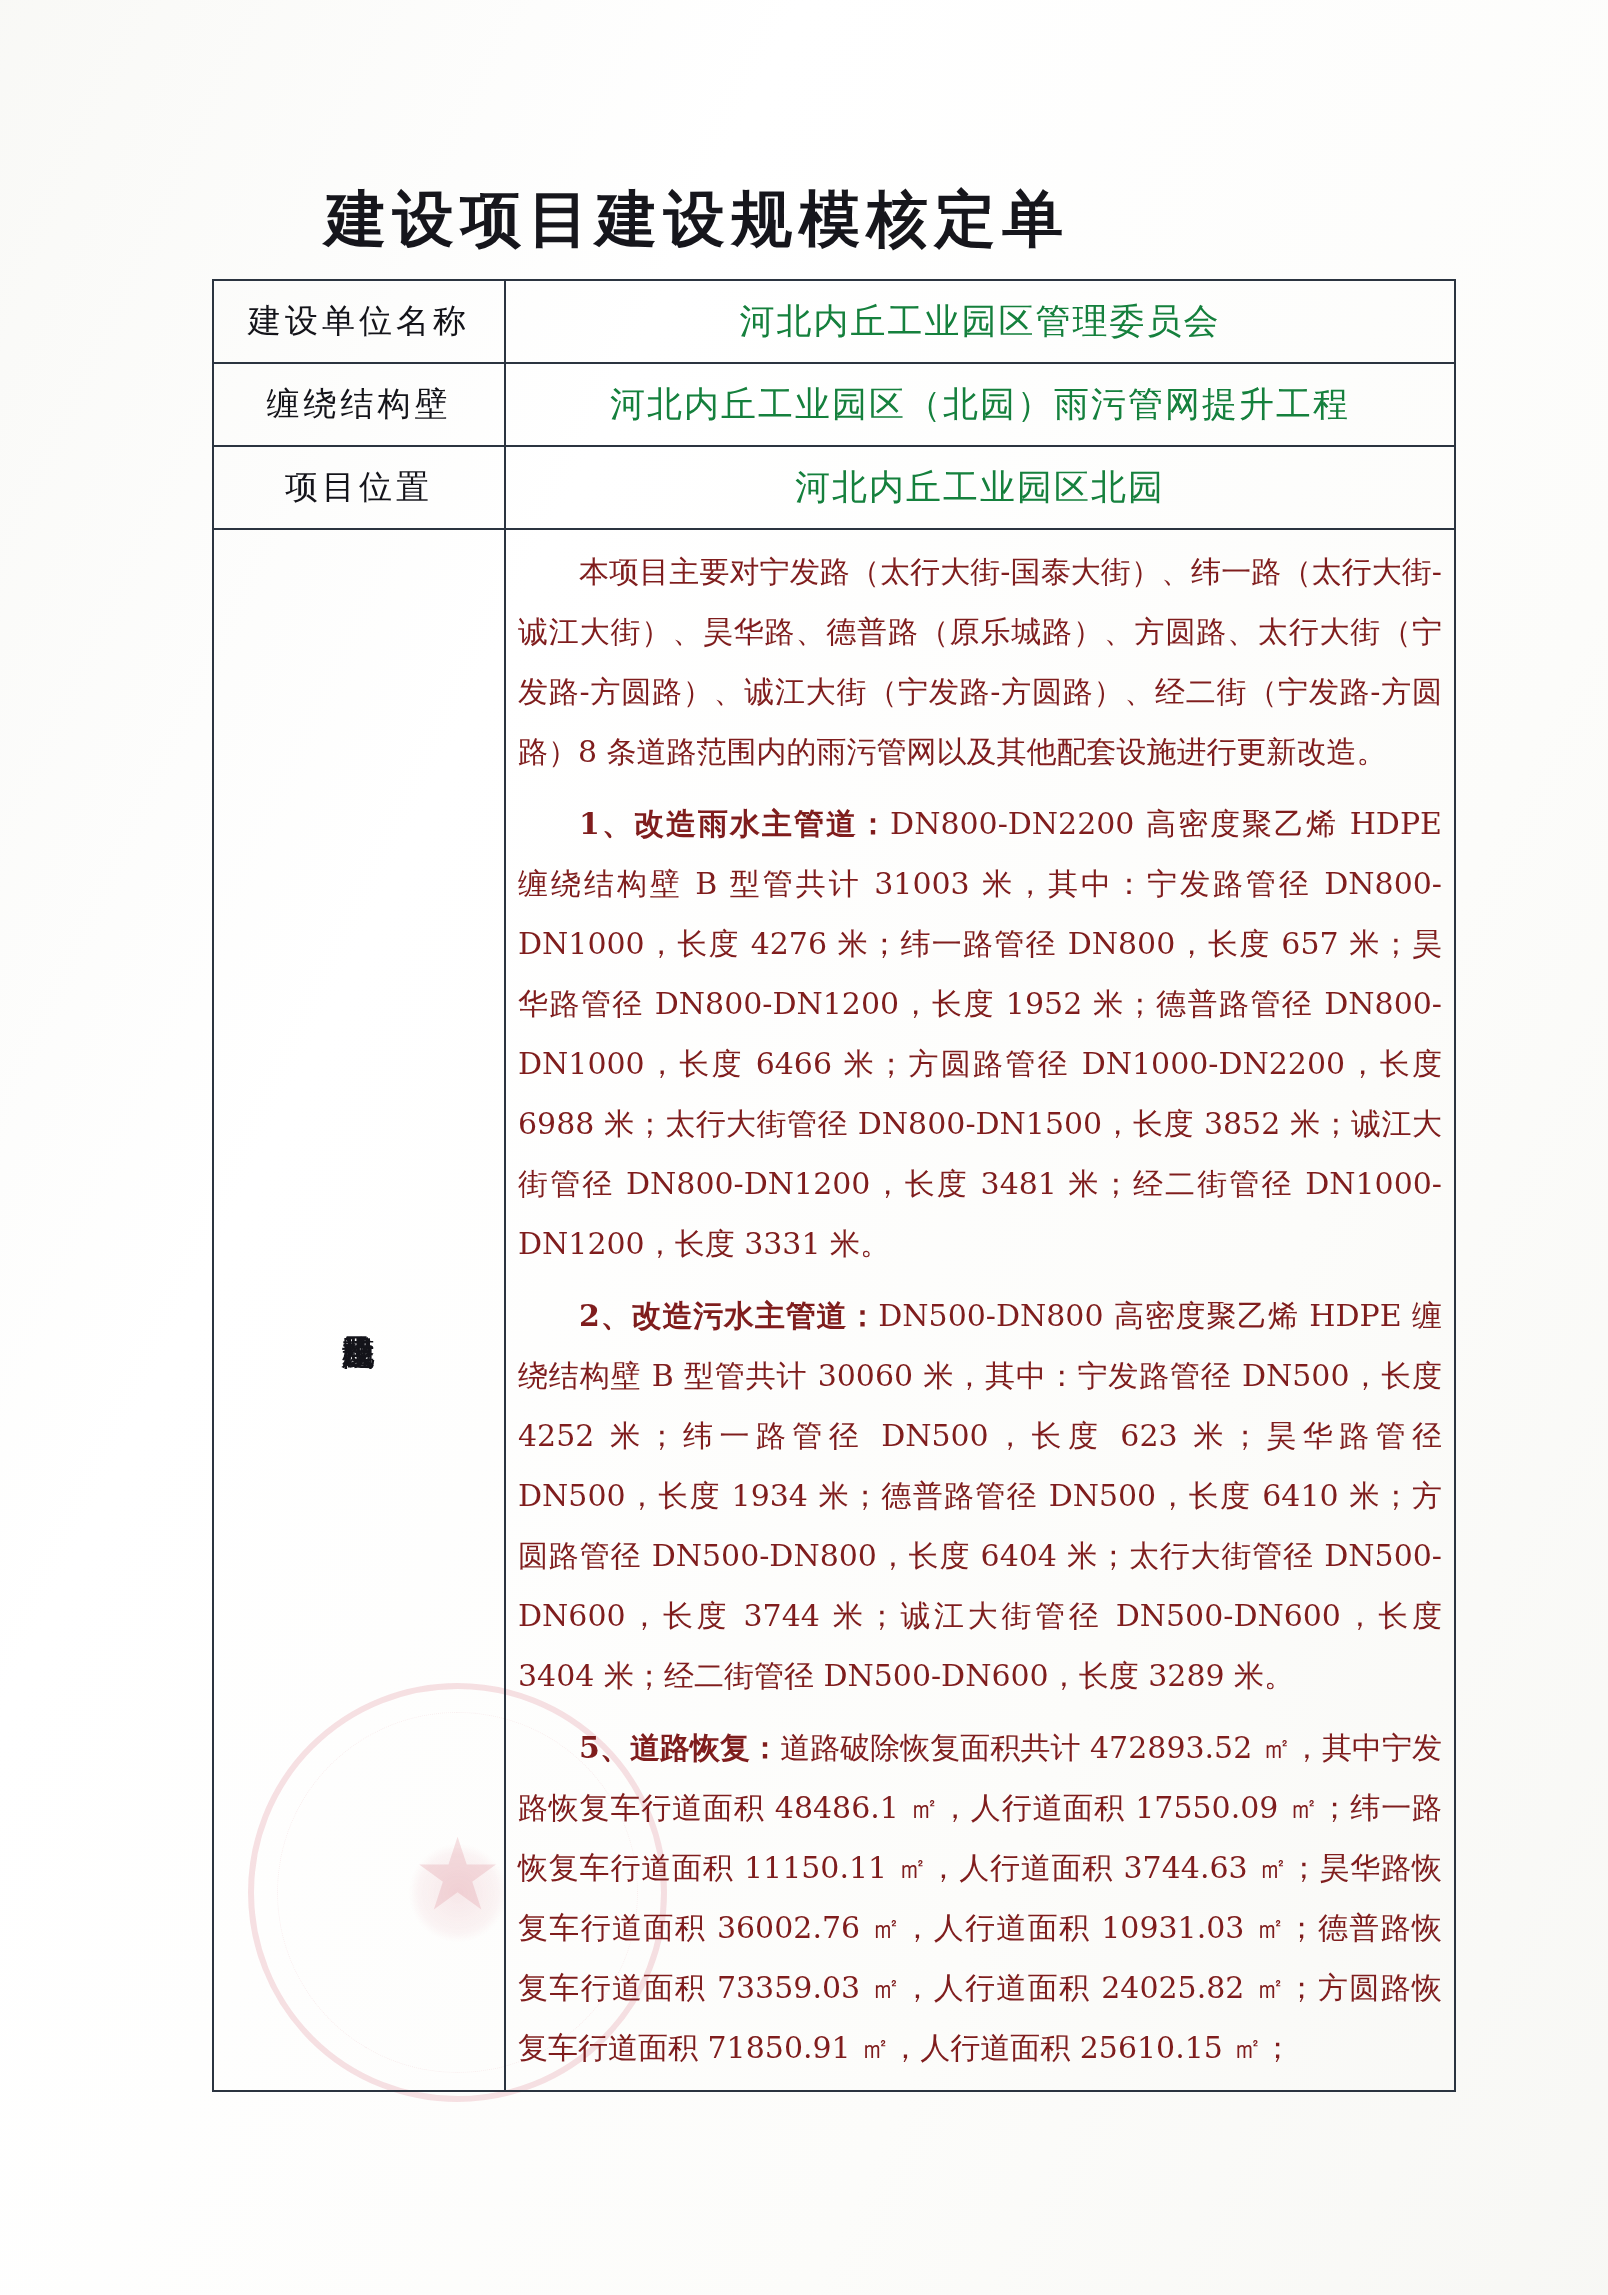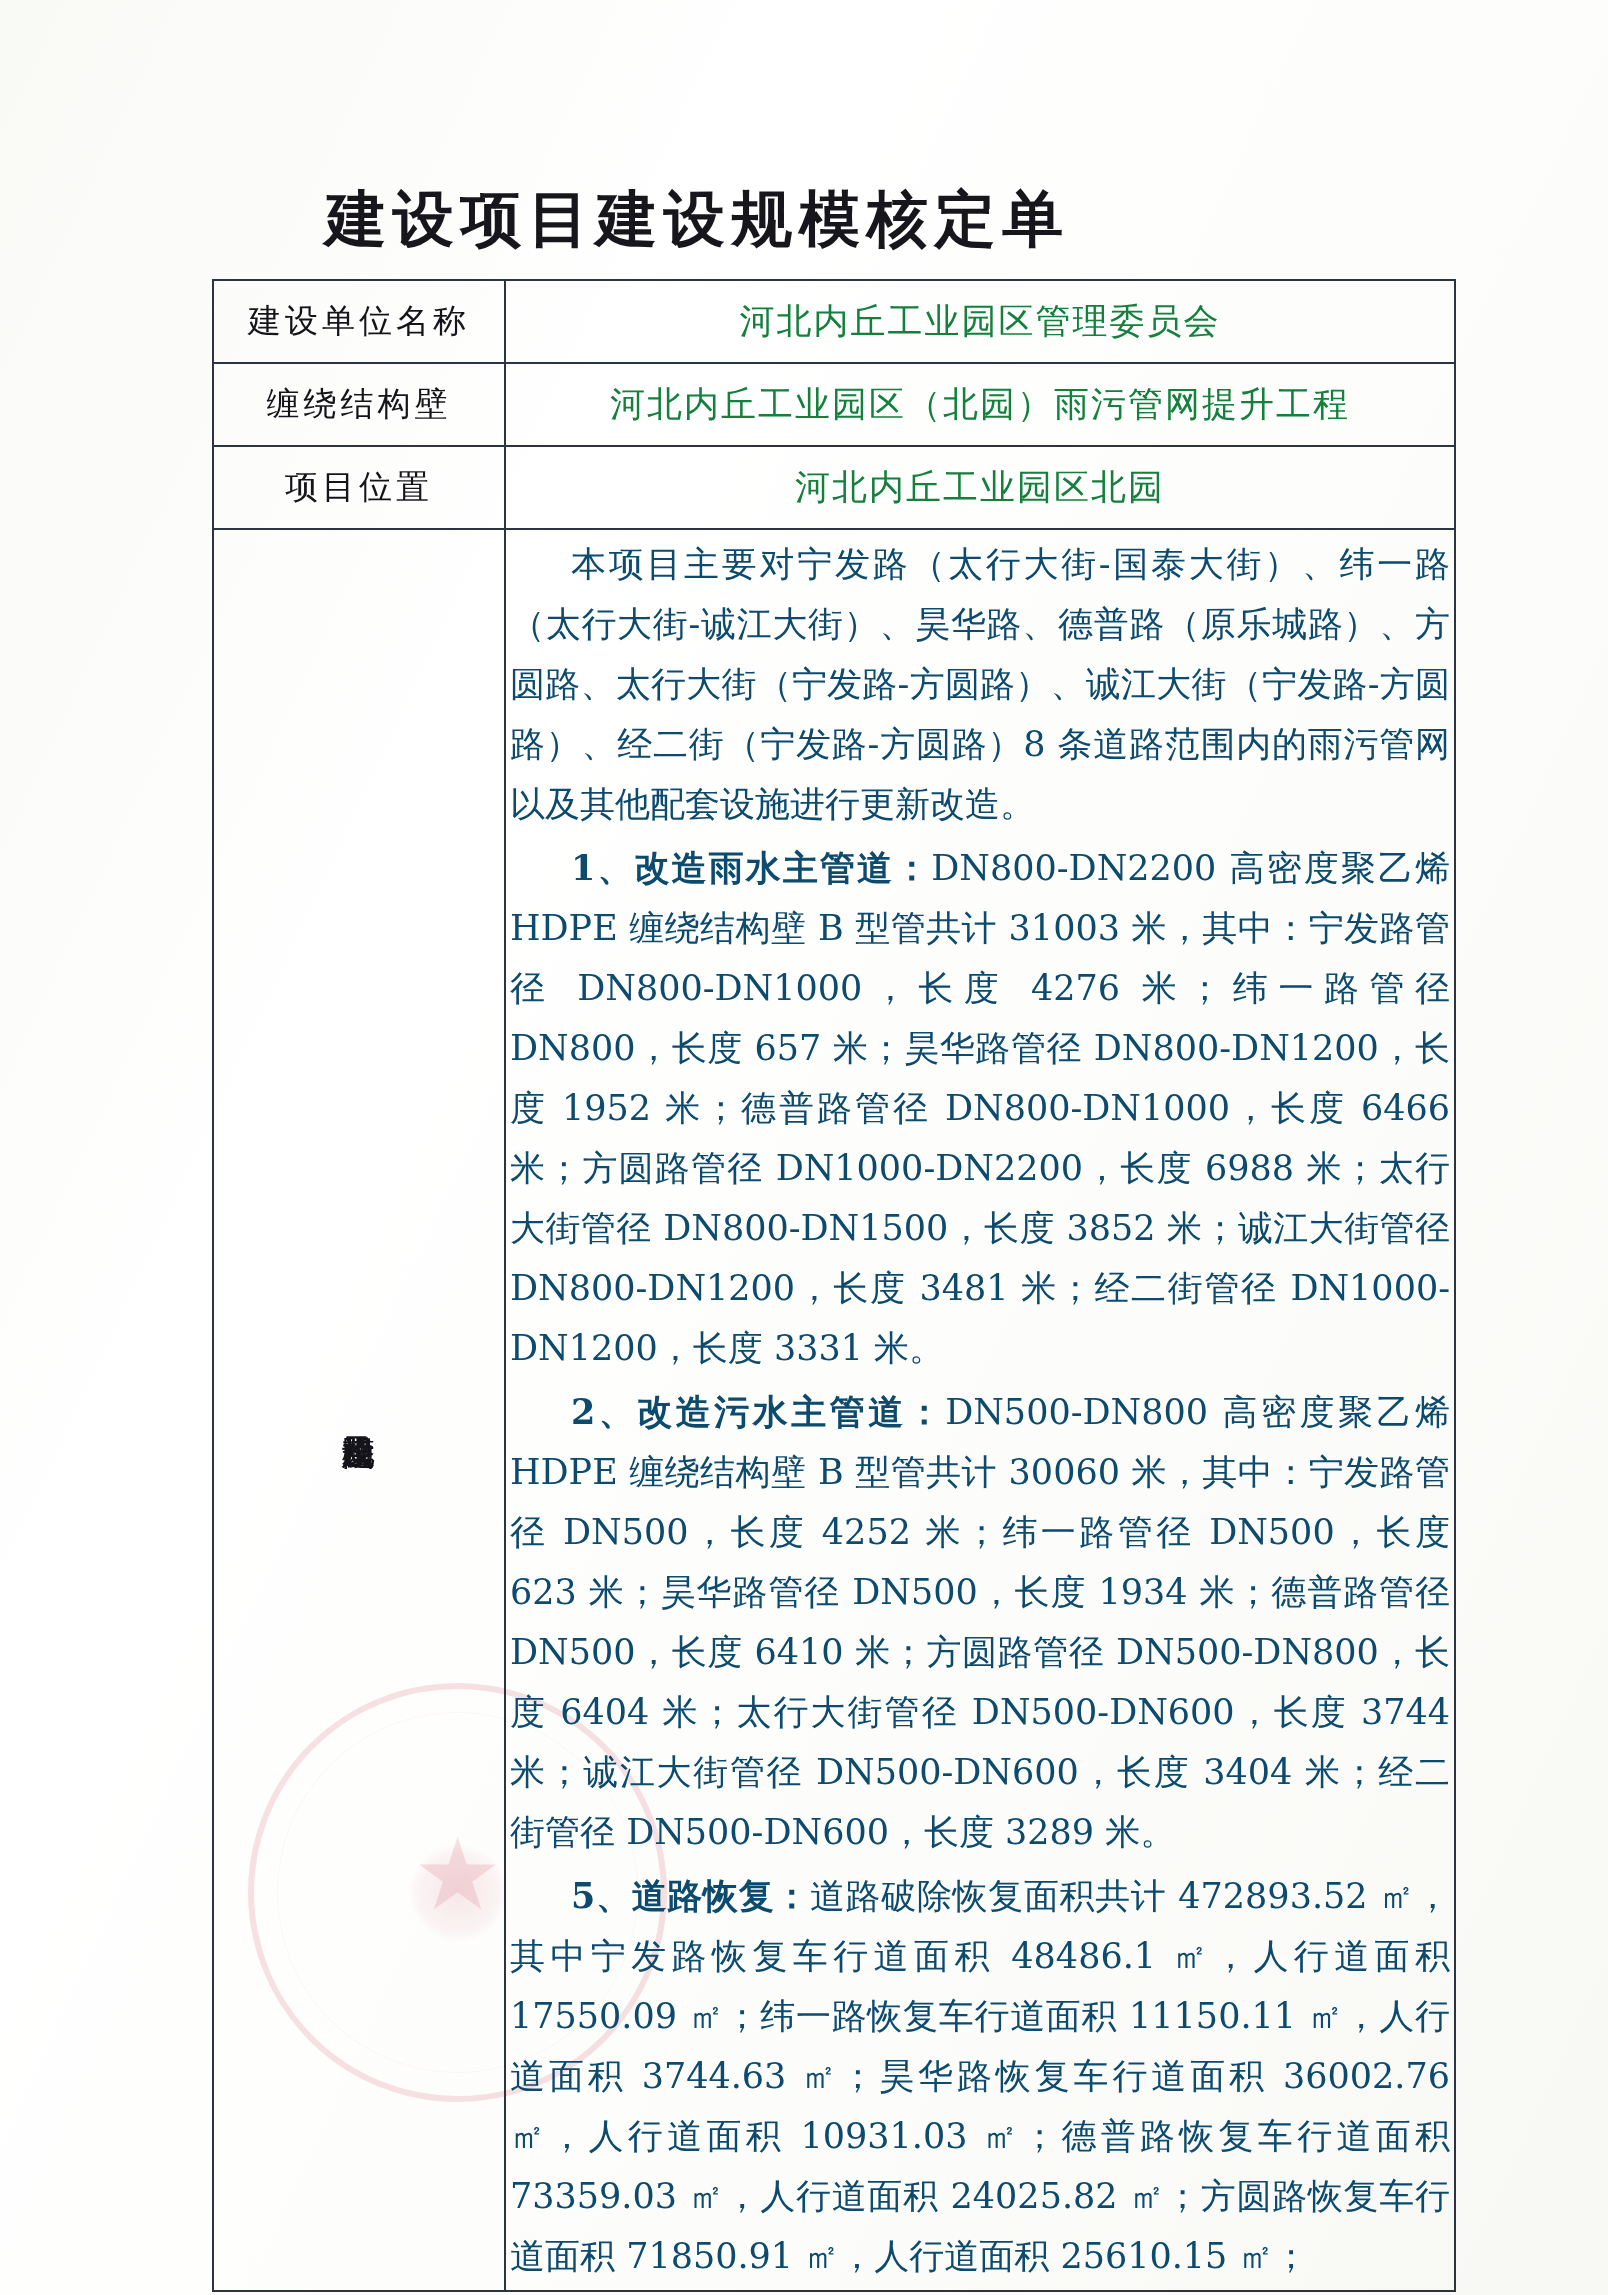--- a/index.html
+++ b/index.html
@@ -133,26 +133,26 @@
     margin: 0 auto;
     white-space: nowrap;
   }
 
   
   .cell-body {
     padding: 17.4px 27px 16px 23px;
     vertical-align: top;
   }
   .body-para {
-    font-size: 35px;
+    font-size: 30px;
     line-height: 60px;
     text-align: justify;
     text-justify: inter-ideograph;
-    color: #0c4a6e;
-    margin: 4px;
+    color: #7f1d1d;
+    margin: 12px;
     font-family: "DejaVu Serif", "Liberation Serif", serif;
     text-indent: 61px;
   }
   .body-para + .body-para { margin-top: 0; }
   .body-para b { font-weight: 700; }
 </style>
 </head>
 <body>
 
 <div class="paper"></div>

